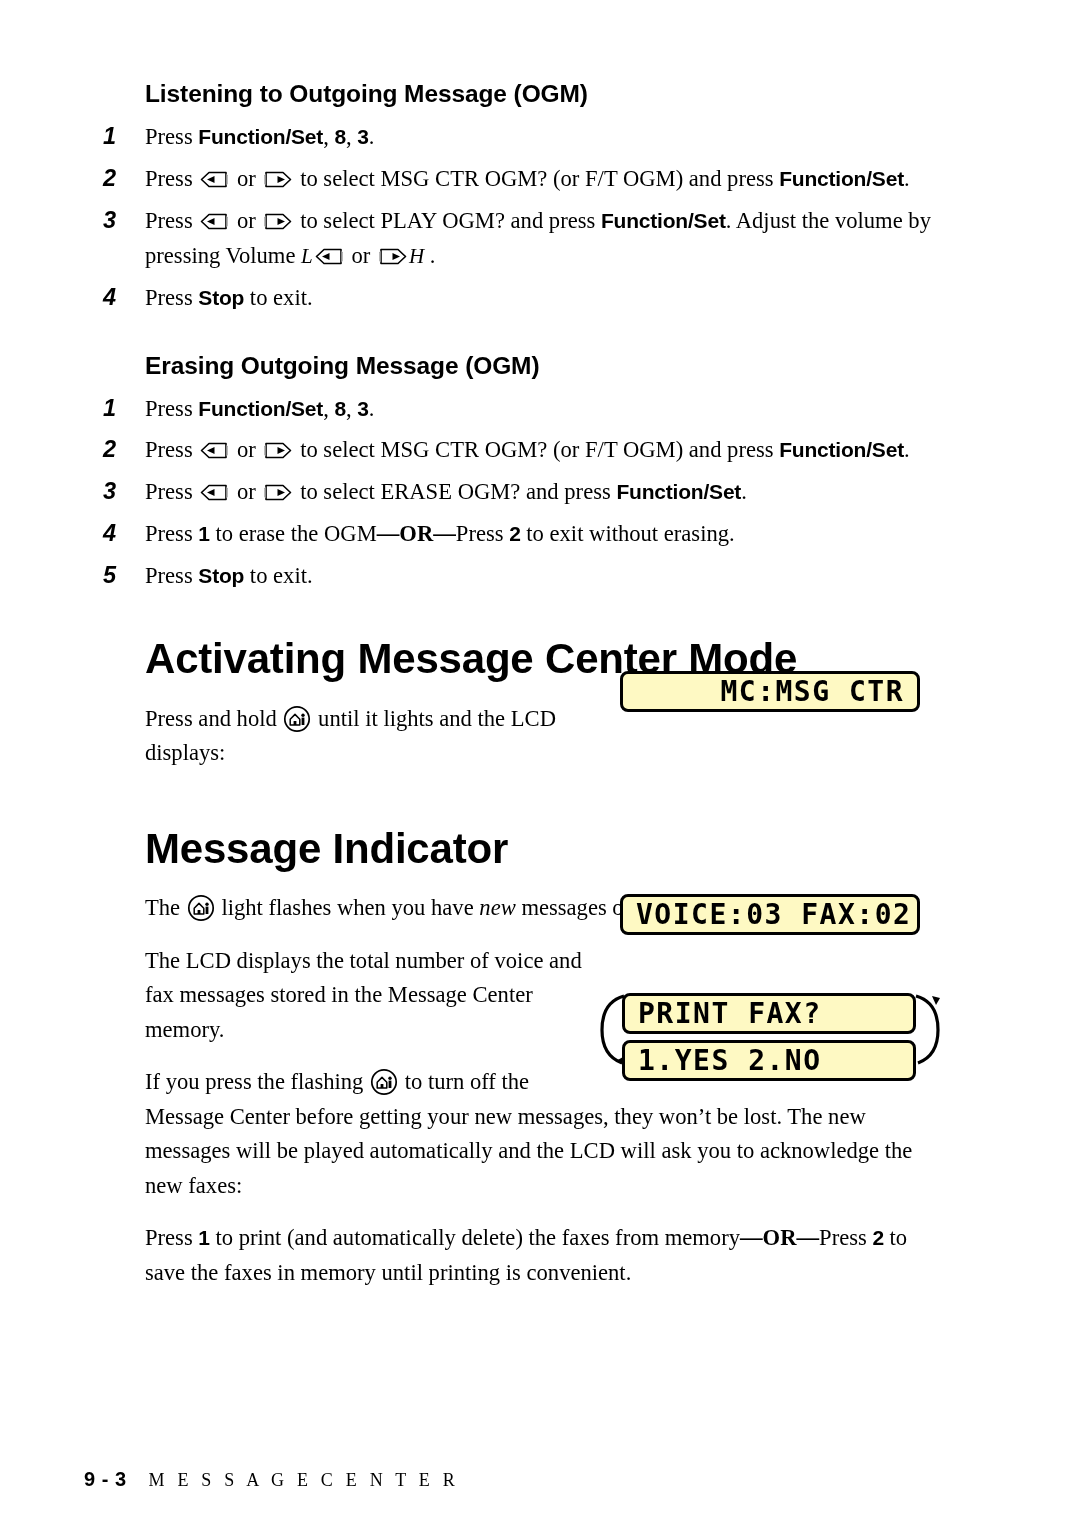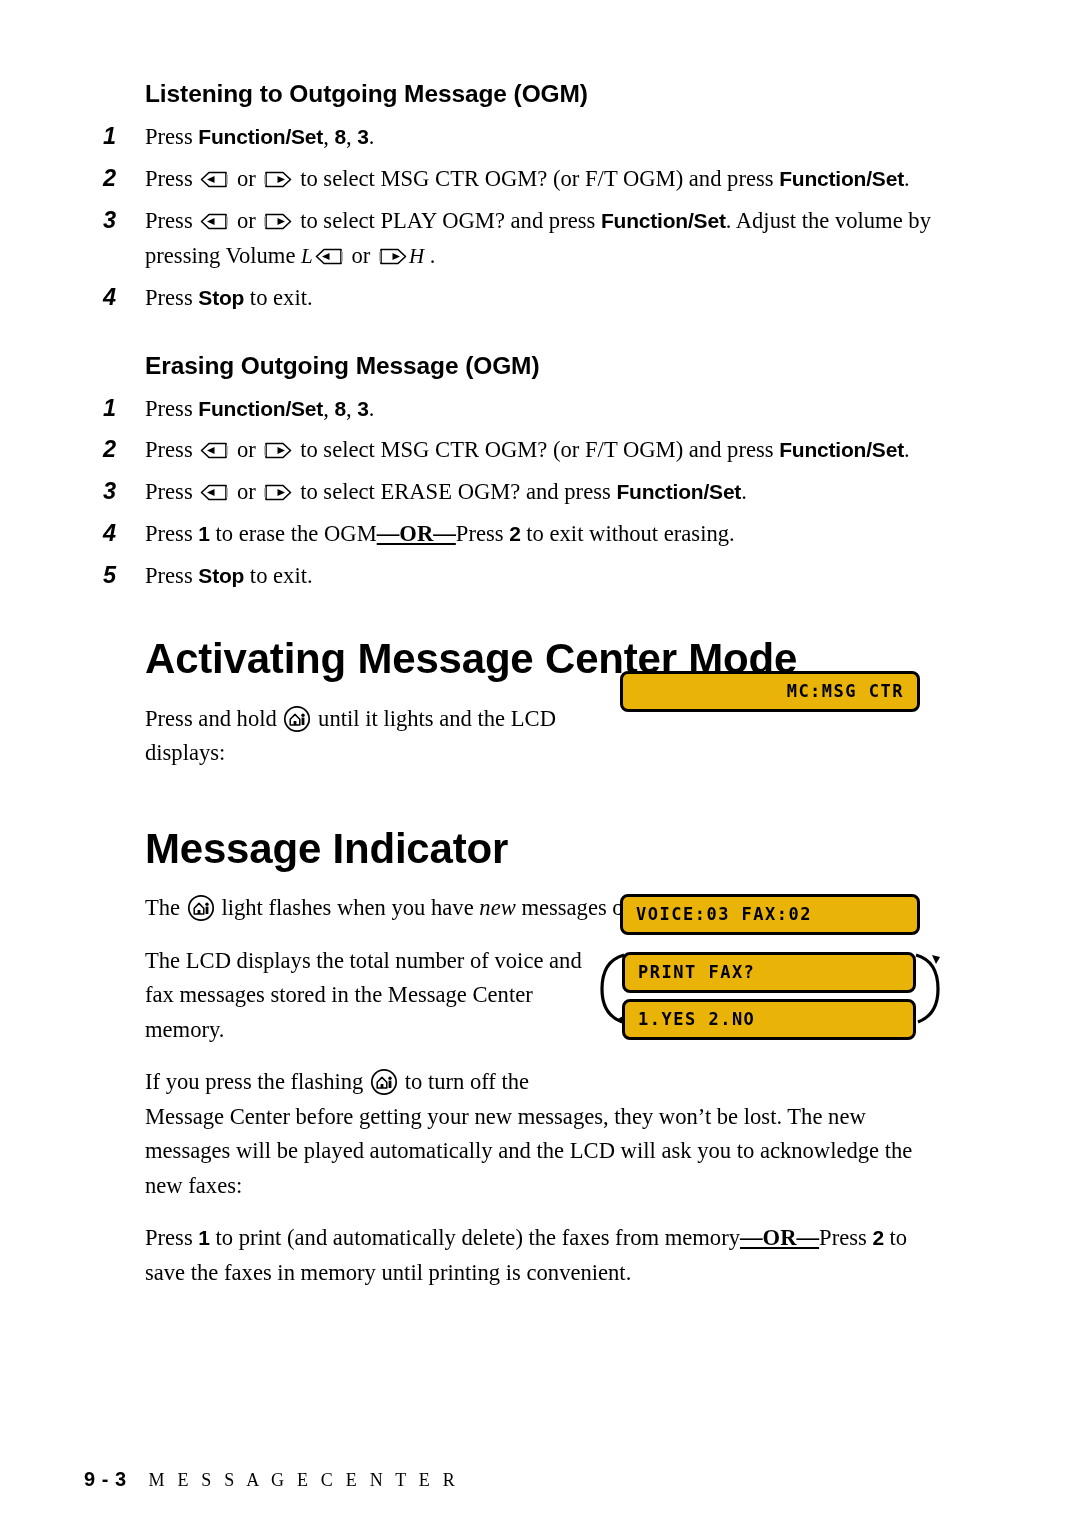--- a/index.html
+++ b/index.html
@@ -85,21 +85,20 @@
 
   b.bd {
     font-family: "Liberation Sans", sans-serif;
     font-weight: bold;
     font-size: 21px;
     letter-spacing: -0.2px;
   }
   b.bd-serif {
     font-family: "Liberation Serif", serif;
     font-weight: bold;
-    text-decoration: underline;
   }
   i.it { font-style: italic; }
 
   
   .keyicon {
     display: inline-block;
     width: 29px;
     height: 17px;
     position: relative;
     vertical-align: -2px;
@@ -123,25 +122,25 @@
   }
   .mcicon svg { display: block; }
 
   
   .lcd {
     border: 3px solid #000;
     border-radius: 8px;
     height: 35px;
     line-height: 35px;
     font-family: "DejaVu Sans Mono", monospace;
-    font-size: 17px;
+    font-size: 28px;
     letter-spacing: 1.5px;
     padding: 0 13px;
     box-sizing: content-box;
-    background: #eab308;
+    background: #fef9c3;
     white-space: pre;
     font-weight: 600;
   }
   .lcd.right { text-align: right; }
   .lcd.left  { text-align: left; }
 
   #lcd-mcmsg {
     position: absolute;
     left: 620px;
     top: 671px;
@@ -149,21 +148,21 @@
   }
   #lcd-voicefax {
     position: absolute;
     left: 620px;
     top: 894px;
     width: 268px;
   }
   #lcd-printfax-group {
     position: absolute;
     left: 622px;
-    top: 952px;
+    top: 993px;
     width: 290px;
   }
   #lcd-printfax-group .lcd { width: 262px; }
   #lcd-printfax-group .lcd + .lcd { margin-top: 6px; }
 
   
   .cycle-arrow {
     position: absolute;
     width: 36px;
     height: 78px;

